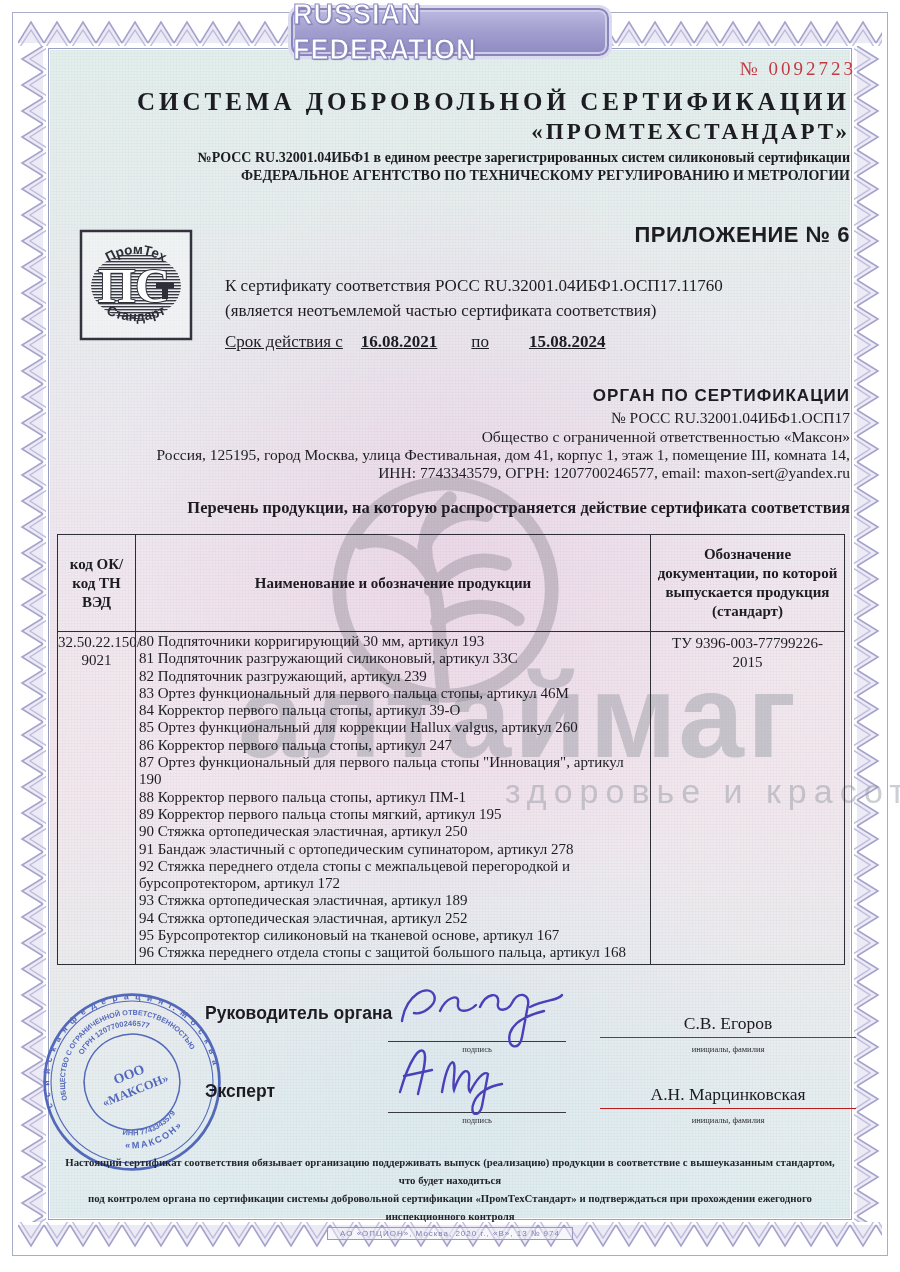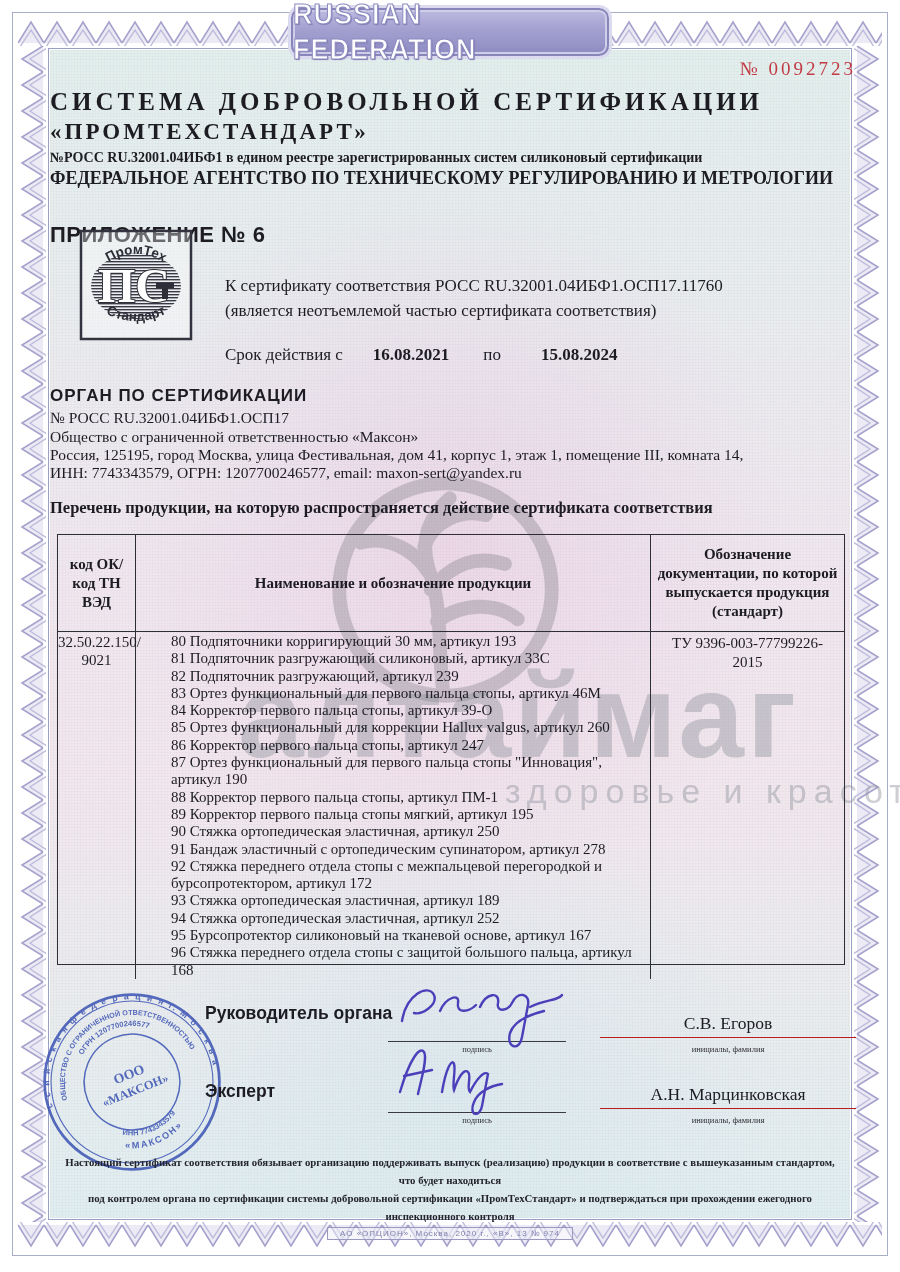--- a/index.html
+++ b/index.html
@@ -34,52 +34,52 @@
     background:linear-gradient(180deg,#bcb9e0 0%,#a3a0d0 45%,#8e8bc2 100%);
     border:2px solid #8translate5;border:2px solid #8885bb;
     box-shadow:0 0 0 3px #dcdaee, inset 0 0 0 2px #cfcde8;
     display:flex;align-items:center;justify-content:center;}
   .banner-text{font-family:"Liberation Sans","DejaVu Sans",sans-serif;font-weight:bold;
     font-size:27px;letter-spacing:1px;color:#ffffff;transform:scaleY(1.12);
     -webkit-text-stroke:1px #8d8ac0;text-shadow:1px 1px 1px #7b78ae;}
 
   
   .serial{position:absolute;top:58px;right:44px;font-size:19px;color:#c23a44;letter-spacing:3px;z-index:4;}
-  .ctr{left:50px;right:50px;text-align:left;z-index:3;}
+  .ctr{left:50px;right:50px;text-align:right;z-index:3;}
   .title1{top:88px;font-size:25px;font-weight:bold;letter-spacing:4px;}
   .title2{top:119px;font-size:23px;font-weight:bold;letter-spacing:3px;}
   .registry{top:150px;font-size:14px;font-weight:bold;}
-  .agency{top:168px;font-size:18px;font-weight:bold;}
+  .agency{top:168px;font-size:14px;font-weight:bold;}
   .appendix-title{top:222px;font-size:22px;font-weight:bold;font-family:"Liberation Sans","DejaVu Sans",sans-serif;letter-spacing:.5px;}
 
   .cert-ref{position:absolute;left:225px;top:276px;font-size:17px;}
   .cert-ref2{position:absolute;left:225px;top:301px;font-size:17px;}
-  .validity{position:absolute;left:225px;top:345px;font-size:17px;display:flex;align-items:baseline;}
-  .validity .d1{margin-left:30px;font-weight:bold;}
+  .validity{position:absolute;left:225px;top:332px;font-size:17px;display:flex;align-items:baseline;text-decoration:underline;}
+  .validity .d1{margin-left:18px;font-weight:bold;}
   .validity .po{margin-left:34px;}
   .validity .d2{margin-left:40px;font-weight:bold;}
 
   .org-title{top:386px;font-size:17px;font-weight:bold;font-family:"Liberation Sans","DejaVu Sans",sans-serif;letter-spacing:1px;}
   .org-number{top:409px;font-size:15.5px;}
   .org-name{top:428px;font-size:15.5px;}
   .org-address{top:446px;font-size:15.5px;}
   .org-req{top:464px;font-size:15.5px;}
   .products-heading{top:498px;font-size:16.5px;font-weight:bold;}
 
   
   .cert-table{position:absolute;left:57px;top:534px;width:786px;height:429px;
     border:1.5px solid #2e2e36;display:grid;grid-template-columns:78px 515px 1fr;
     grid-template-rows:97px 1fr;z-index:3;background:transparent;}
   .cell{border-right:1.5px solid #2e2e36;border-bottom:1.5px solid #2e2e36;box-sizing:border-box;}
   .cell.last-col{border-right:none;}
   .cell.body{border-bottom:none;}
   .th{display:flex;align-items:center;justify-content:center;text-align:center;
       font-weight:bold;font-size:15px;line-height:19px;padding:2px 6px;}
   .code-cell{text-align:center;font-size:15px;padding-top:1px;line-height:18px;}
-  .products-cell{padding:1px 4px 0 3px;font-size:15px;margin-left:32px;}
+  .products-cell{padding:1px 4px 0 3px;font-size:15px;}
   .product-line{line-height:17.3px;}
   .std-cell{text-align:center;font-size:15px;padding-top:2px;line-height:19px;}
 
   
   .wm-emblem{position:absolute;left:318px;top:462px;width:255px;height:255px;opacity:.30;z-index:1;}
   .wm-brand{position:absolute;left:238px;top:648px;font-family:"Liberation Sans","DejaVu Sans",sans-serif;
      font-weight:bold;font-size:118px;letter-spacing:3px;color:rgba(138,143,153,.40);z-index:2;white-space:nowrap;text-align:center;}
   .wm-tagline{position:absolute;left:505px;top:772px;font-family:"Liberation Sans","DejaVu Sans",sans-serif;
      font-size:34px;letter-spacing:7px;color:rgba(148,153,163,.48);z-index:2;white-space:nowrap;}
 

